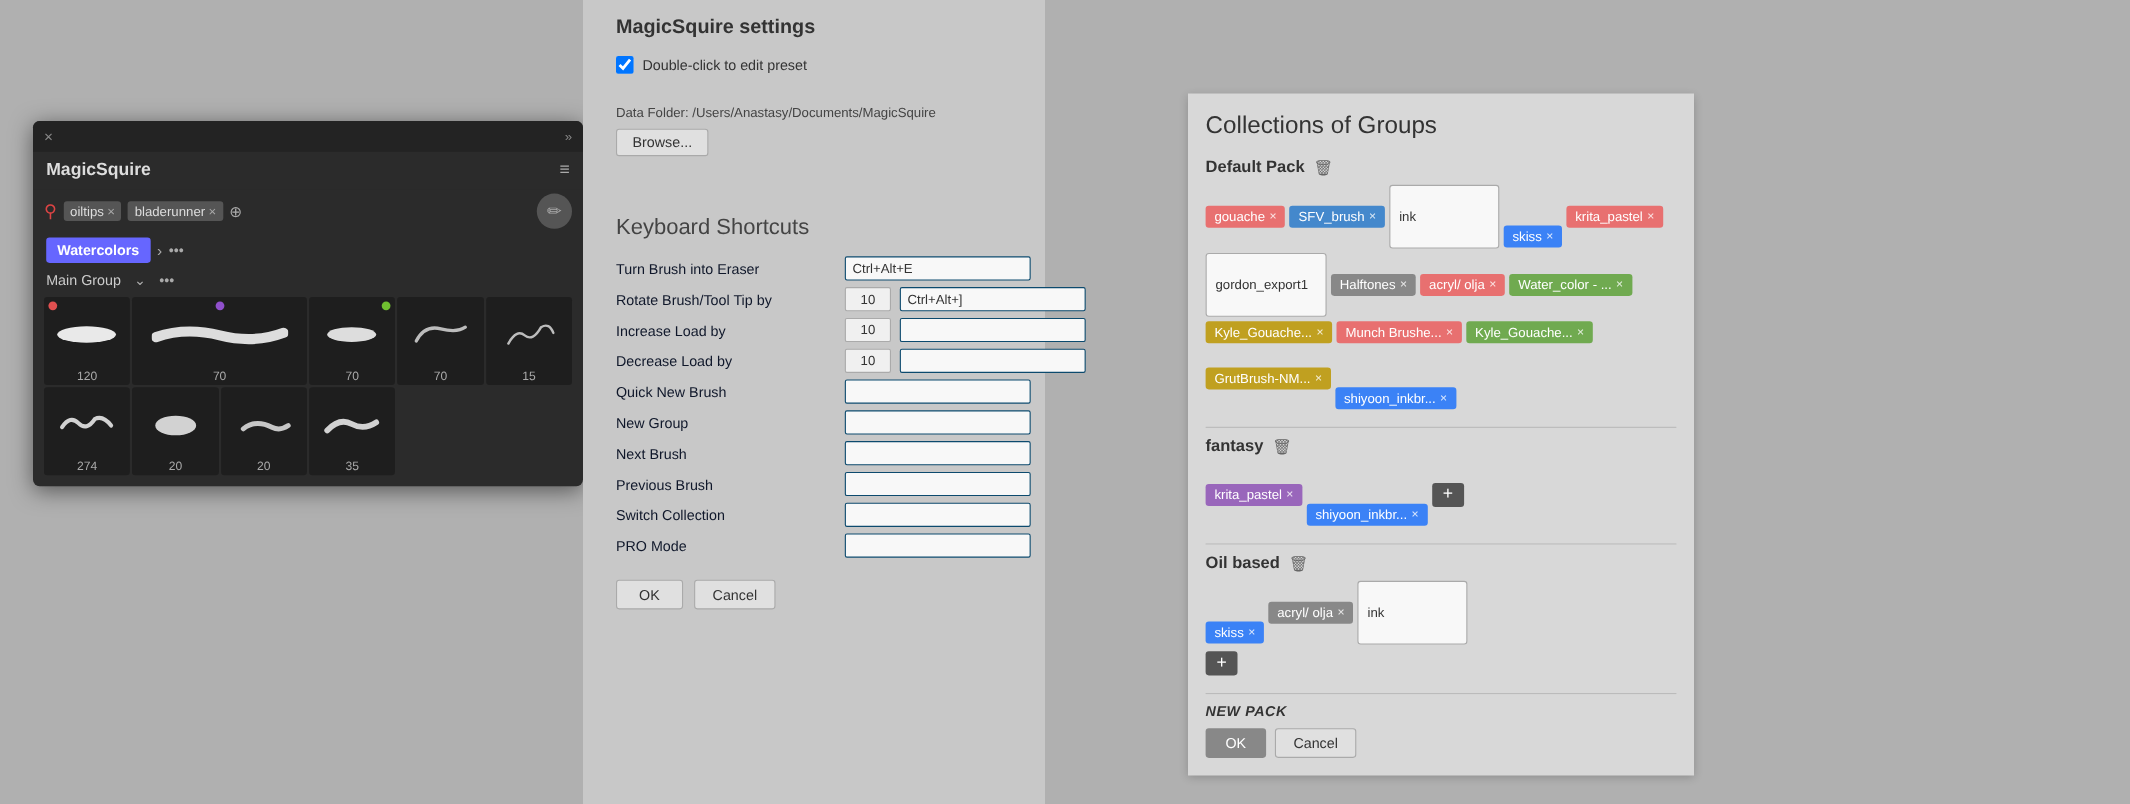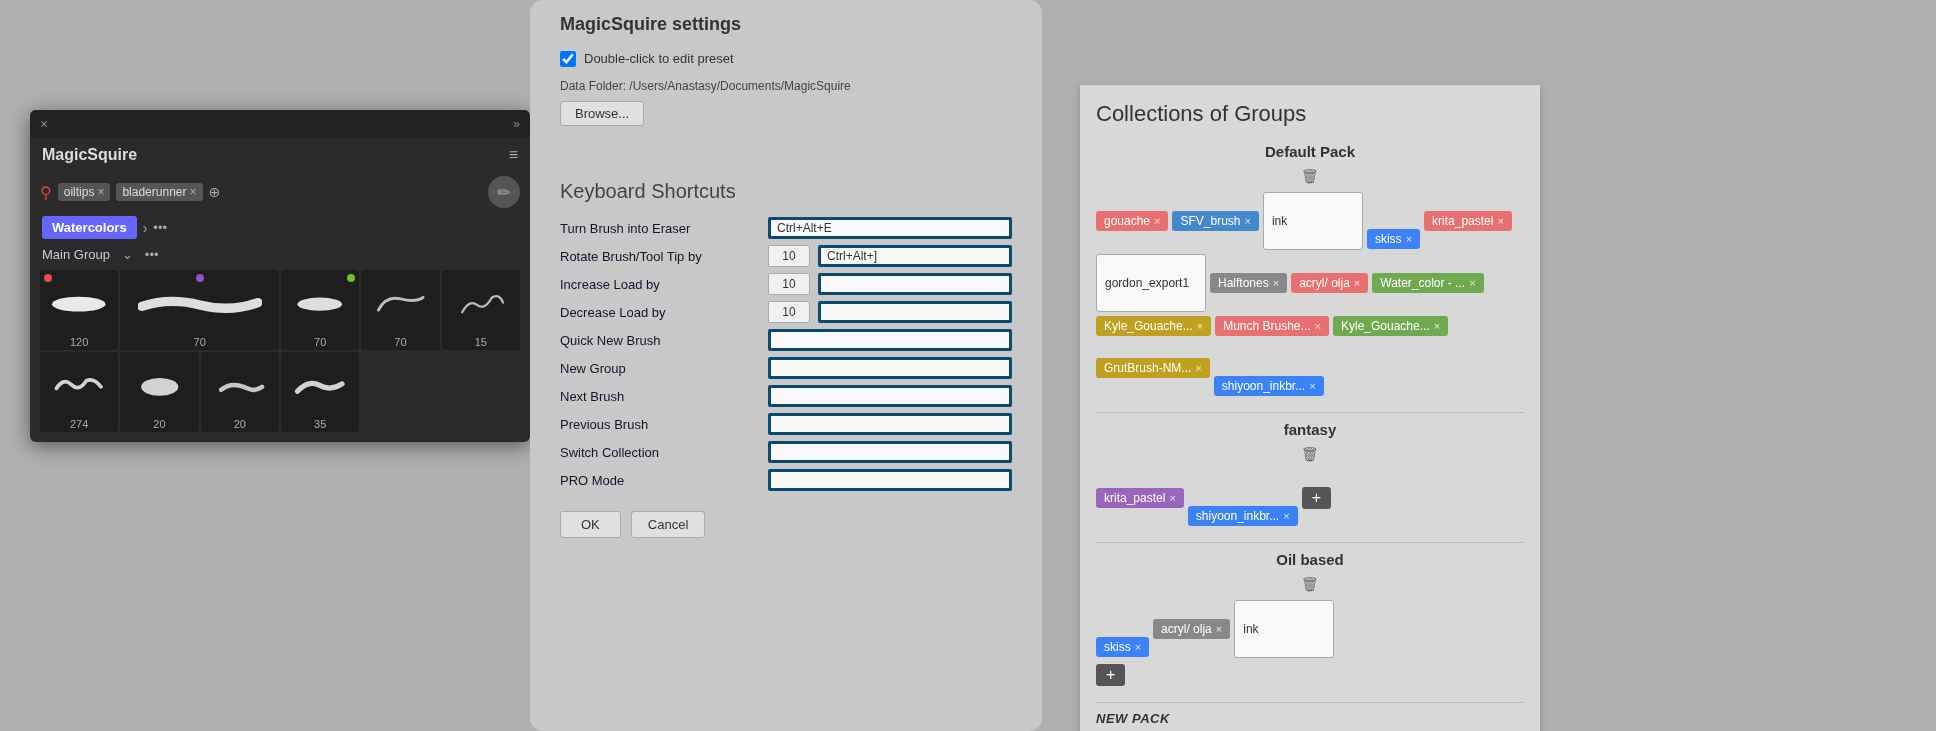--- a/index.html
+++ b/index.html
@@ -187,41 +187,41 @@
     .dot-green { background: #70c030; right: 4px; }
 
     
     .brush-stroke { width: 80%; height: 35px; }
 
     
     .settings-panel {
       position: absolute;
       left: 530px;
       top: 0;
-      width: 512px;
+      width: 420px;
       background: #c8c8c8;
       min-height: 731px;
       padding: 10px 30px 20px;
-      border-radius: 13px;
     }
     .settings-title {
       font-size: 18px;
       color: #444;
       font-weight: normal;
       margin-bottom: 16px;
       padding-top: 4px;
     }
     .settings-title span {
       font-weight: bold;
       color: #333;
     }
     .settings-checkbox-row {
       display: flex;
+      align-items: center;
       gap: 8px;
-      margin-bottom: 12px;
+      margin-bottom: 28px;
     }
     .settings-checkbox {
       width: 16px;
       height: 16px;
       cursor: pointer;
     }
     .settings-checkbox-label {
       font-size: 13px;
       color: #333;
     }
@@ -265,21 +265,21 @@
       border: 1px solid #aaa;
       background: #f0f0f0;
       border-radius: 2px;
       text-align: center;
       font-size: 12px;
       color: #333;
     }
     .shortcut-key-input {
       flex: 1;
       height: 22px;
-      border: 3px solid #0c4a6e;
+      border: 1px solid #0c4a6e;
       background: #f8f8f8;
       border-radius: 2px;
       padding: 0 6px;
       font-size: 12px;
       color: #333;
     }
     .settings-footer {
       display: flex;
       gap: 10px;
       margin-top: 20px;
@@ -321,21 +321,20 @@
       margin-bottom: 16px;
     }
     .pack-section {
       margin-bottom: 16px;
     }
     .pack-header {
       display: flex;
       align-items: center;
       gap: 8px;
       margin-bottom: 8px;
-      flex-direction: column;
     }
     .pack-name {
       font-size: 15px;
       font-weight: bold;
       color: #333;
     }
     .pack-delete-btn {
       color: #666;
       cursor: pointer;
       font-size: 14px;

